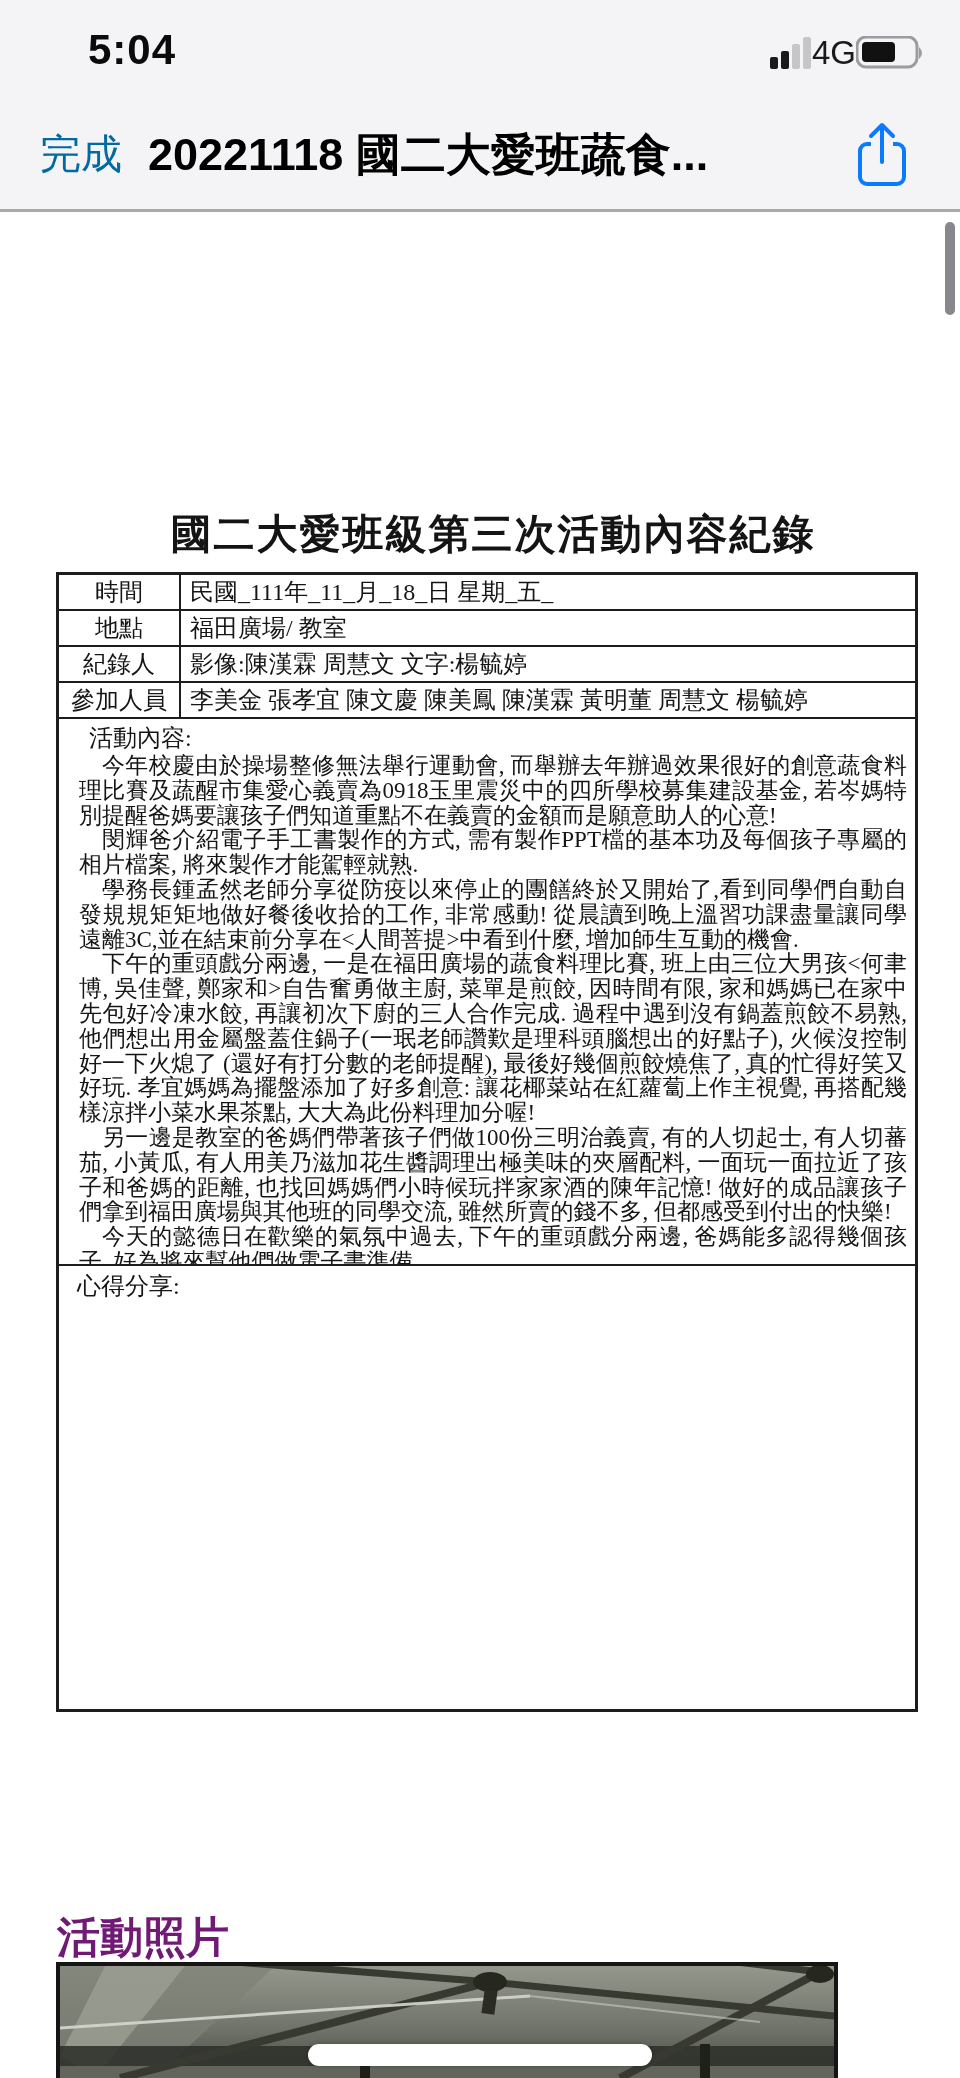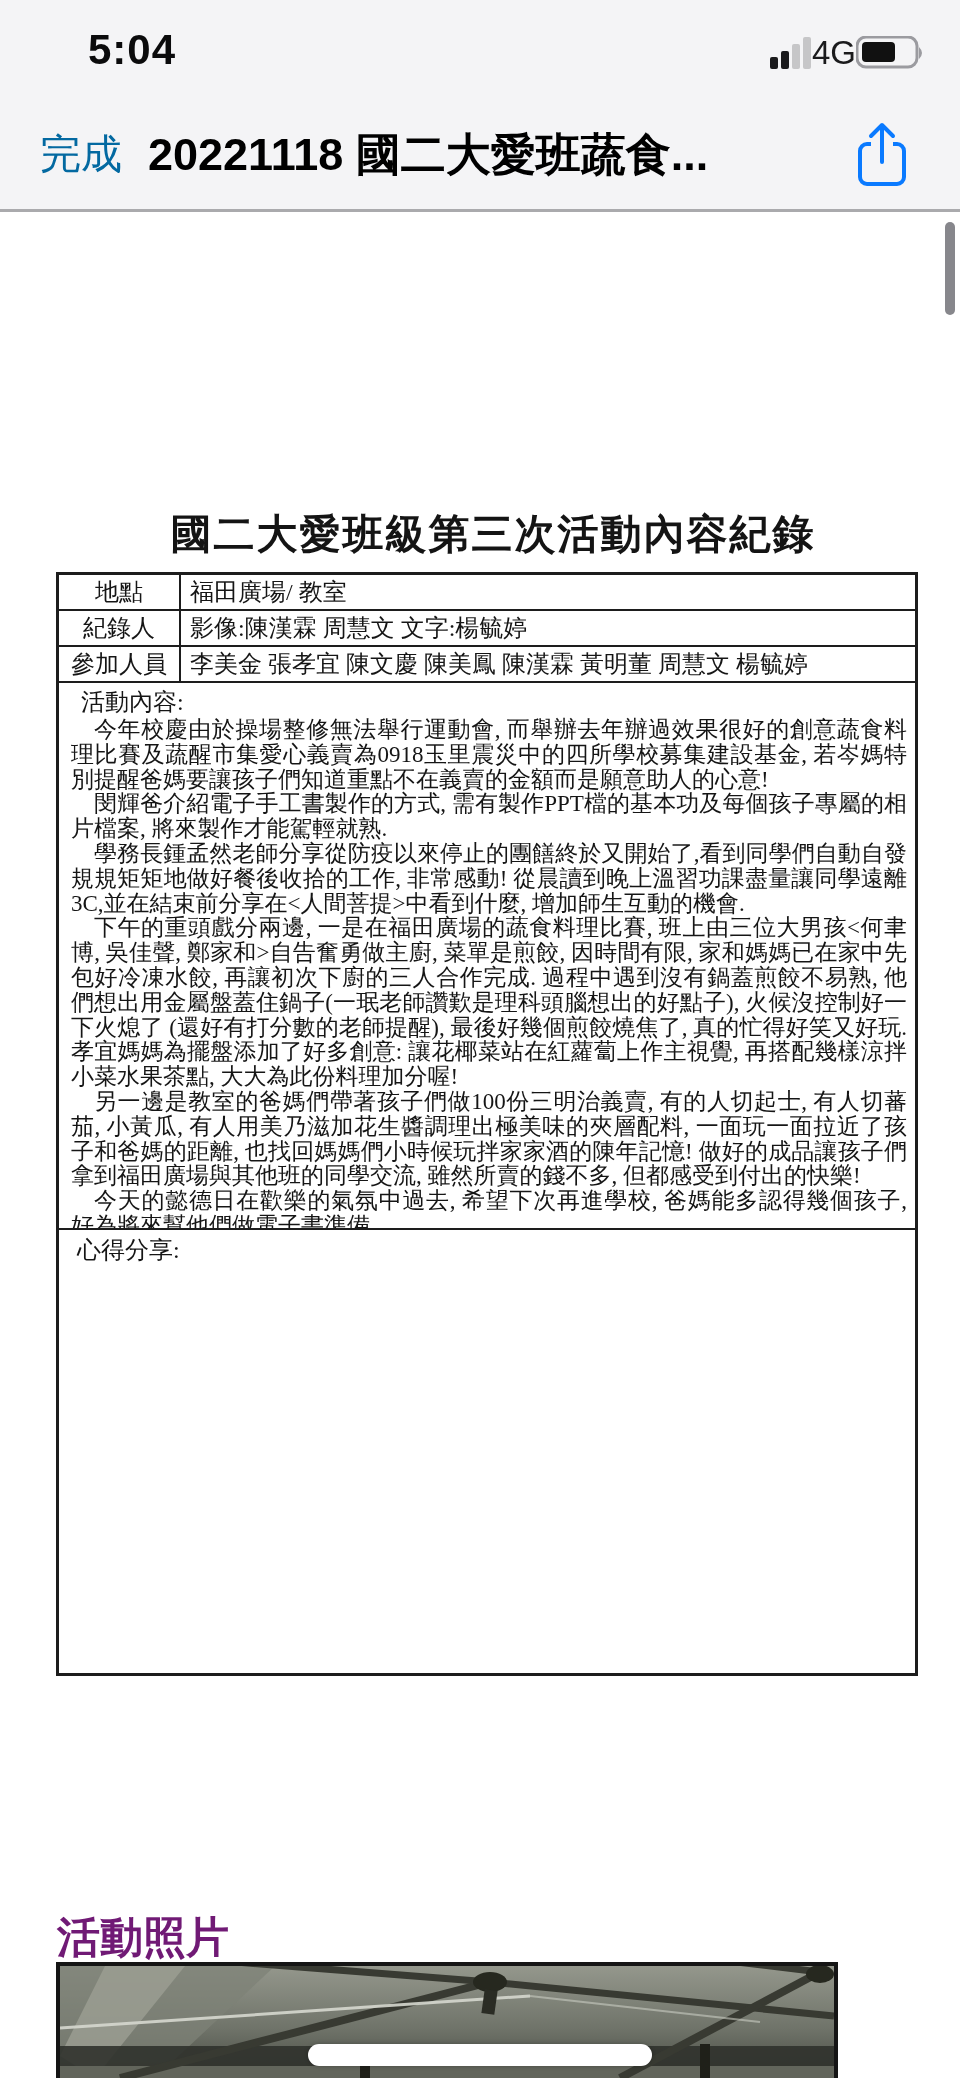--- a/index.html
+++ b/index.html
@@ -17,21 +17,21 @@
   .navtitle{margin-left:26px;font-size:45px;font-weight:700;color:#000;white-space:nowrap;overflow:hidden;max-width:660px;}
   .share{margin-left:auto;margin-right:52px;background:none;border:none;padding:0;cursor:pointer;line-height:0;}
   
   .doc{position:absolute;left:0;top:215px;width:960px;height:1863px;background:#fff;font-family:"Liberation Serif","DejaVu Serif",serif;}
   .scrollbar{position:absolute;right:5px;top:7px;width:10px;height:93px;border-radius:5px;background:#87878c;}
   .doctitle{position:absolute;left:0;top:292px;width:960px;text-align:center;font-size:41px;font-weight:700;letter-spacing:2px;color:#141414;padding-left:13px;}
   .dtable{position:absolute;left:56px;top:357px;width:862px;box-sizing:border-box;border:3px solid #1d1d1d;background:#fff;}
   .trow{display:flex;border-bottom:2px solid #1d1d1d;height:34px;align-items:stretch;}
   .tlabel{width:120px;border-right:2px solid #1d1d1d;display:flex;align-items:center;justify-content:center;font-size:24px;color:#151515;}
   .tvalue{flex:1;display:flex;align-items:center;padding-left:9px;font-size:24px;color:#151515;white-space:nowrap;overflow:hidden;}
-  .bigcell{border-bottom:2px solid #1d1d1d;height:547px;box-sizing:border-box;padding:3px 8px 0 12px;overflow:hidden;}
+  .bigcell{border-bottom:2px solid #1d1d1d;height:547px;box-sizing:border-box;padding:3px 8px 0 20px;overflow:hidden;}
   .bigcell .hdr{font-size:24px;padding-left:10px;color:#151515;}
   .para{margin:0;font-size:23px;line-height:24.8px;text-indent:1em;color:#151515;text-align:justify;}
   .reflcell{height:443px;box-sizing:border-box;padding:4px 8px 0 8px;}
   .reflcell .hdr{font-size:24px;padding-left:10px;color:#151515;}
   .photoshead{position:absolute;left:57px;top:1694px;font-size:43px;font-weight:700;font-family:"Liberation Sans",sans-serif;color:#701a75;}
   .photo{position:absolute;left:56px;top:1747px;width:782px;height:116px;box-sizing:border-box;border:4px solid #151515;border-bottom:none;overflow:hidden;background:#6f7268;}
   
   .homebar{position:absolute;left:308px;top:2044px;width:344px;height:22px;border-radius:11px;background:#ffffff;box-shadow:0 0 4px rgba(0,0,0,.25);}
 </style>
 </head>
@@ -75,40 +75,44 @@
     </div>
   </div>
 
   <div class="doc">
     <div class="scrollbar"></div>
 
     <div class="doctitle">國二大愛班級第三次活動內容紀錄</div>
 
     <div class="dtable">
       <div class="trow">
+        <div class="tlabel">時間</div>
+        <div class="tvalue">民國_111年_11_月_18_日 星期_五_</div>
+      </div>
+      <div class="trow">
         <div class="tlabel">地點</div>
         <div class="tvalue">福田廣場/ 教室</div>
       </div>
       <div class="trow">
         <div class="tlabel">紀錄人</div>
         <div class="tvalue">影像:陳漢霖 周慧文 文字:楊毓婷</div>
       </div>
       <div class="trow">
         <div class="tlabel">參加人員</div>
         <div class="tvalue">李美金 張孝宜 陳文慶 陳美鳳 陳漢霖 黃明董 周慧文 楊毓婷</div>
       </div>
 
       <div class="bigcell">
         <div class="hdr">活動內容:</div>
         <p class="para">今年校慶由於操場整修無法舉行運動會, 而舉辦去年辦過效果很好的創意蔬食料理比賽及蔬醒市集愛心義賣為0918玉里震災中的四所學校募集建設基金, 若岑媽特別提醒爸媽要讓孩子們知道重點不在義賣的金額而是願意助人的心意!</p>
         <p class="para">閔輝爸介紹電子手工書製作的方式, 需有製作PPT檔的基本功及每個孩子專屬的相片檔案, 將來製作才能駕輕就熟.</p>
         <p class="para">學務長鍾孟然老師分享從防疫以來停止的團饍終於又開始了,看到同學們自動自發規規矩矩地做好餐後收拾的工作, 非常感動! 從晨讀到晚上溫習功課盡量讓同學遠離3C,並在結束前分享在&lt;人間菩提&gt;中看到什麼, 增加師生互動的機會.</p>
         <p class="para">下午的重頭戲分兩邊, 一是在福田廣場的蔬食料理比賽, 班上由三位大男孩&lt;何聿博, 吳佳聲, 鄭家和&gt;自告奮勇做主廚, 菜單是煎餃, 因時間有限, 家和媽媽已在家中先包好冷凍水餃, 再讓初次下廚的三人合作完成. 過程中遇到沒有鍋蓋煎餃不易熟, 他們想出用金屬盤蓋住鍋子(一珉老師讚歎是理科頭腦想出的好點子), 火候沒控制好一下火熄了 (還好有打分數的老師提醒), 最後好幾個煎餃燒焦了, 真的忙得好笑又好玩. 孝宜媽媽為擺盤添加了好多創意: 讓花椰菜站在紅蘿蔔上作主視覺, 再搭配幾樣涼拌小菜水果茶點, 大大為此份料理加分喔!</p>
         <p class="para">另一邊是教室的爸媽們帶著孩子們做100份三明治義賣, 有的人切起士, 有人切蕃茄, 小黃瓜, 有人用美乃滋加花生醬調理出極美味的夾層配料, 一面玩一面拉近了孩子和爸媽的距離, 也找回媽媽們小時候玩拌家家酒的陳年記憶! 做好的成品讓孩子們拿到福田廣場與其他班的同學交流, 雖然所賣的錢不多, 但都感受到付出的快樂!</p>
-        <p class="para">今天的懿德日在歡樂的氣氛中過去, 希望下次再進學校, 爸媽能多認得幾個孩子, 好為將來幫他們做電子書準備.</p>
+        <p class="para">今天的懿德日在歡樂的氣氛中過去, 下午的重頭戲分兩邊, 爸媽能多認得幾個孩子, 好為將來幫他們做電子書準備.</p>
       </div>
 
       <div class="reflcell">
         <div class="hdr">心得分享:</div>
       </div>
     </div>
 
     <div class="photoshead">活動照片</div>
 
     <div class="photo">

